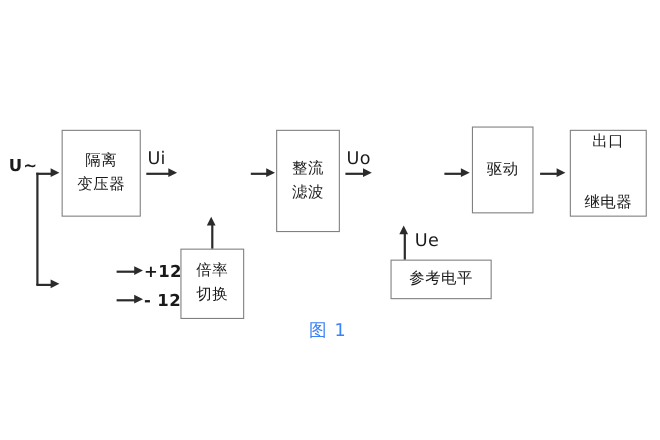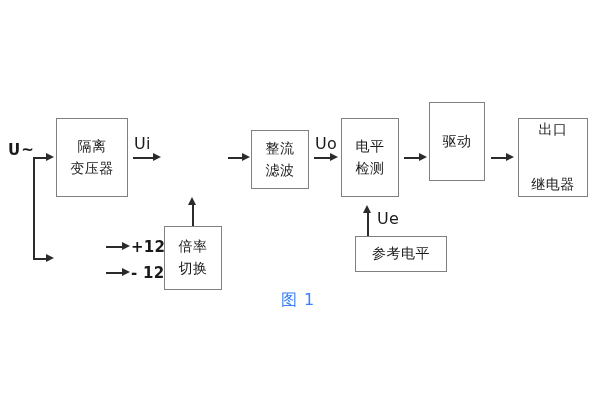--- a/index.html
+++ b/index.html
@@ -106,38 +106,34 @@
   </div>
 
   <div class="sig-label" style="left:134px; top:134px;">Ui</div>
   <div class="hline" style="left:133px; top:157px; width:22px;"></div>
   <div class="arrow-right" style="left:153px; top:153px;"></div>
 
 
   <div class="hline" style="left:228px; top:157px; width:16px;"></div>
   <div class="arrow-right" style="left:242px; top:153px;"></div>
 
-  <div class="block" style="left:251px; top:118px; width:58px; height:59px;margin-top:12px;">
+  <div class="block" style="left:251px; top:118px; width:58px; height:93px;">
     <span class="ln">整流</span>
     <span class="ln">滤波</span>
   </div>
 
   <div class="sig-label" style="left:315px; top:134px;">Uo</div>
   <div class="hline" style="left:314px; top:157px; width:18px;"></div>
   <div class="arrow-right" style="left:330px; top:153px;"></div>
 
-  <div class="block" style="left:341px; top:118px; width:58px; height:79px;">
-    <span class="ln">电平</span>
-    <span class="ln">检测</span>
-  </div>
 
   <div class="hline" style="left:404px; top:157px; width:17px;"></div>
   <div class="arrow-right" style="left:419px; top:153px;"></div>
 
-  <div class="block" style="left:429px; top:102px; width:56px; height:79px;">
+  <div class="block" style="left:429px; top:115px; width:56px; height:79px;">
     <span class="ln">驱动</span>
   </div>
 
   <div class="hline" style="left:491px; top:157px; width:17px;"></div>
   <div class="arrow-right" style="left:506px; top:153px;"></div>
 
   <div class="block" style="left:518px; top:118px; width:70px; height:79px;justify-content:space-between;">
     <span class="ln">出口</span>
     <span class="ln">继电器</span>
   </div>

